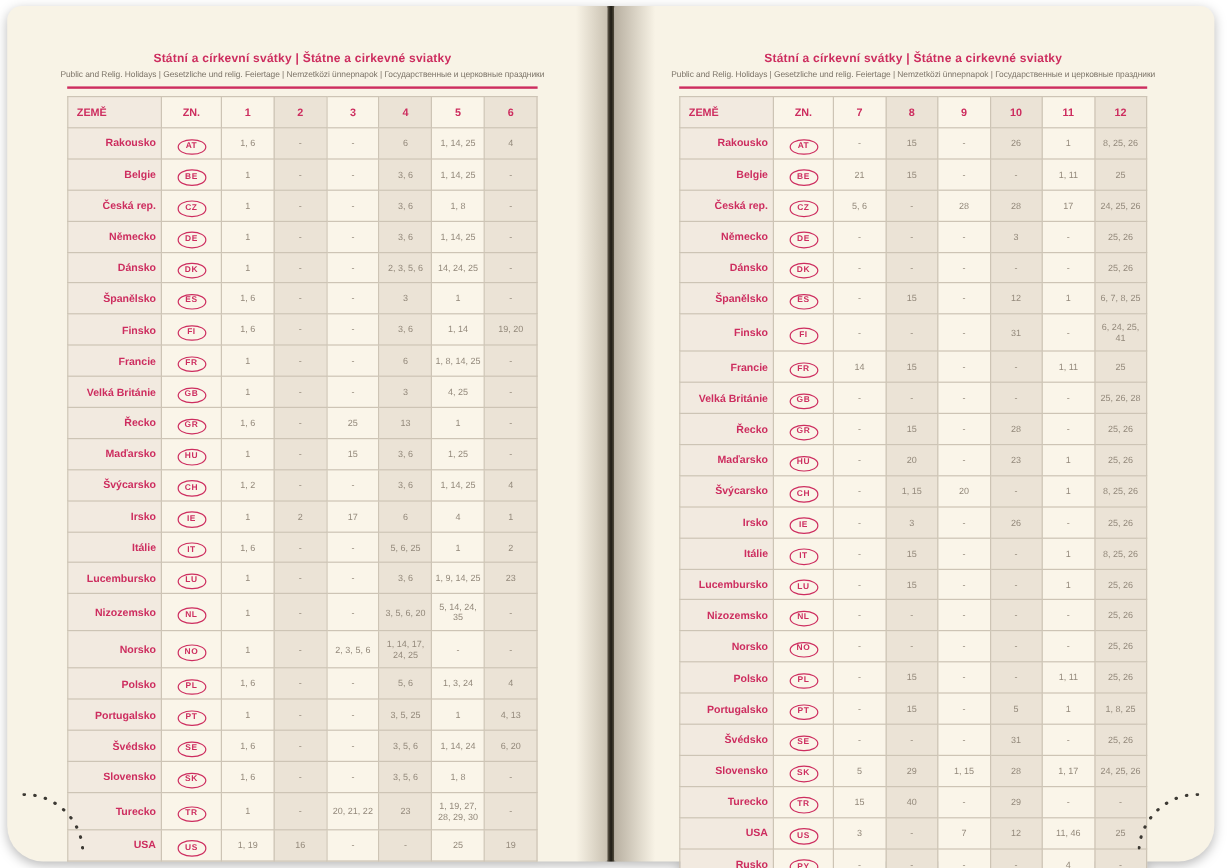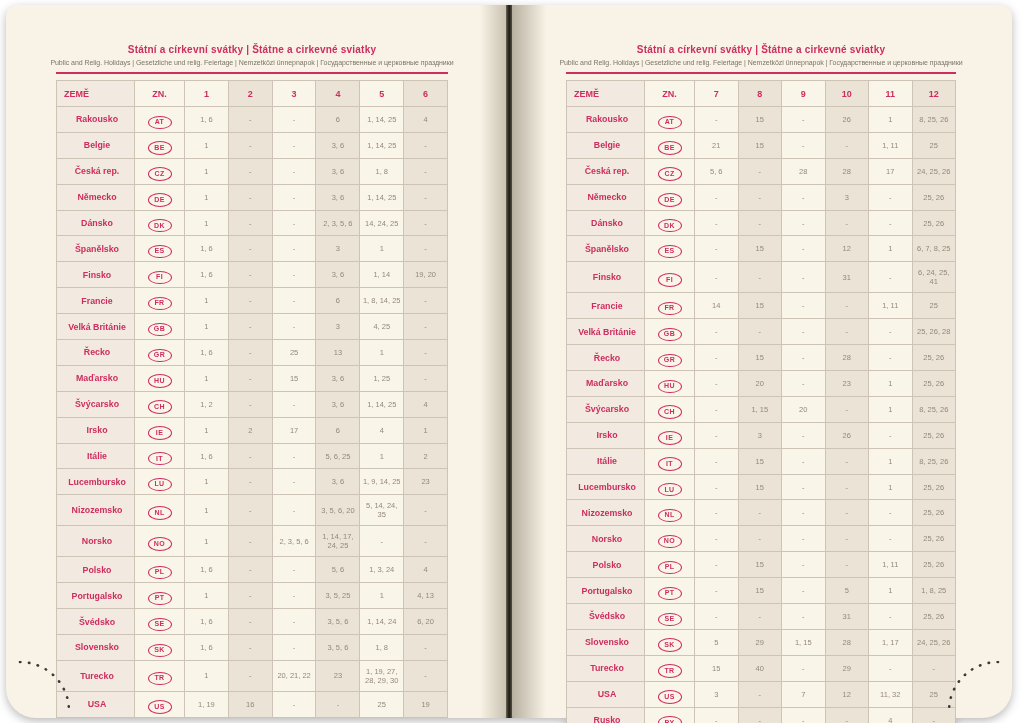--- a/index.html
+++ b/index.html
@@ -78,21 +78,21 @@
   }
   th.h-country { text-align: left; padding-left: 7px; background: var(--label-bg); }
   th.h-code    { background: var(--cell-light); }
   .light { background: var(--cell-light); }
   .dark  { background: var(--cell-dark); }
 
   td.c-country {
     background: var(--label-bg);
     color: var(--accent);
     font-size: 8.8px; font-weight: bold;
-    text-align: center;
+    text-align: right;
     padding: 6px 4px 6px 7px;
     white-space: nowrap;
   }
   td.c-code { background: var(--cell-light); text-align: center; padding: 3px 0; }
   .badge {
     display: inline-block;
     border: 1.2px solid var(--accent);
     color: var(--accent);
     border-radius: 50%;
     font-size: 7px; font-weight: bold;
@@ -637,21 +637,21 @@
               <td class="c-m light">-</td>
               <td class="c-m dark">-</td>
             </tr>
             <tr>
               <td class="c-country">USA</td>
               <td class="c-code"><span class="badge">US</span></td>
               <td class="c-m light">3</td>
               <td class="c-m dark">-</td>
               <td class="c-m light">7</td>
               <td class="c-m dark">12</td>
-              <td class="c-m light">11, 32</td>
+              <td class="c-m light">11, 46</td>
               <td class="c-m dark">25</td>
             </tr>
             <tr>
               <td class="c-country">Rusko</td>
               <td class="c-code"><span class="badge">PY</span></td>
               <td class="c-m light">-</td>
               <td class="c-m dark">-</td>
               <td class="c-m light">-</td>
               <td class="c-m dark">-</td>
               <td class="c-m light">4</td>

